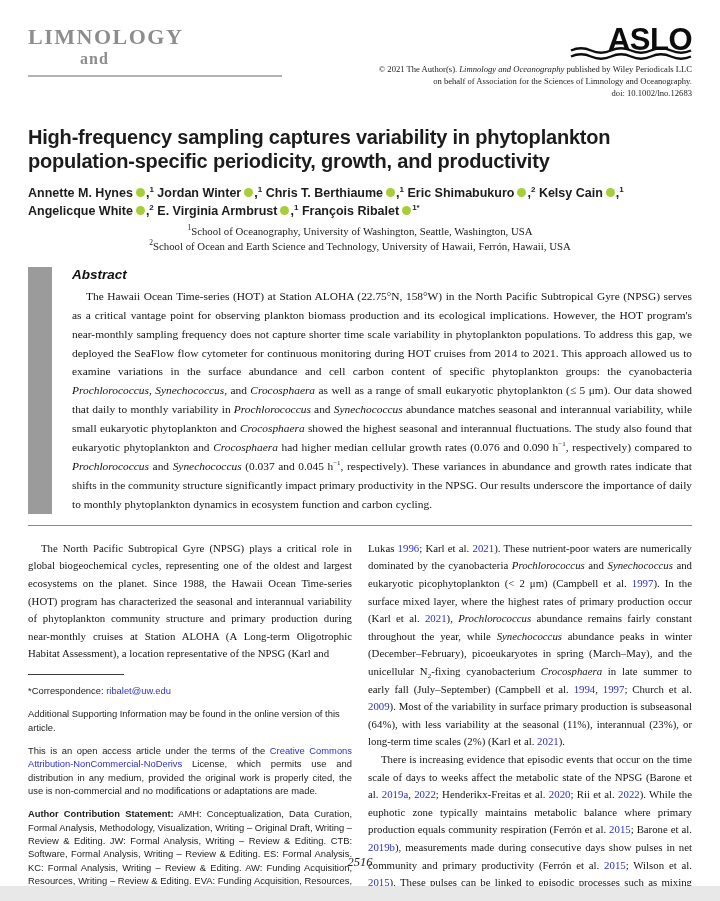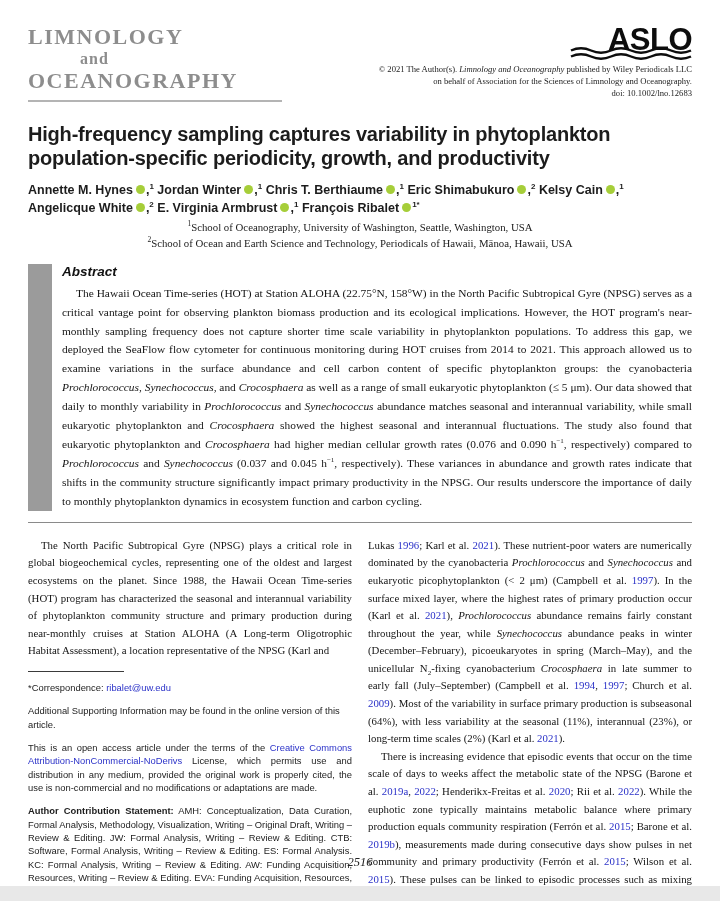--- a/index.html
+++ b/index.html
@@ -25,37 +25,37 @@
     font-family:"Liberation Sans", sans-serif;
     font-weight:900;font-size:31px;letter-spacing:-0.5px;
     color:#0d0d0d;line-height:0.9;display:inline-block;
   }
   .aslo-waves{display:block;margin-top:-7px;margin-left:auto;}
   .journal-info{margin-top:3px;font-size:8.6px;line-height:1.4;color:#222;text-align:right;}
   
   .title{
     font-family:"Liberation Sans", sans-serif;font-weight:700;
     font-size:20px;line-height:1.18;color:#1c1c1c;
-    margin-top:21px;letter-spacing:-0.2px;
+    margin-top:27px;letter-spacing:-0.2px;
   }
   .authors{
     font-family:"Liberation Sans", sans-serif;font-weight:700;
     font-size:12.5px;line-height:1.45;color:#1c1c1c;margin-top:11px;
   }
   .authors sup{font-size:8px;}
   .orcid{
     display:inline-block;width:9px;height:9px;border-radius:50%;
     background:#a6ce39;margin:0 1px 0 3px;vertical-align:0px;
   }
   .affiliations{font-size:10.8px;line-height:1.4;margin-top:3px;text-align:center;}
   .affiliations sup{font-size:7.5px;}
   
   .abstract-row{display:flex;margin-top:13px;}
   .abstract-bar{width:24px;background:#9b9b9b;flex:0 0 24px;}
-  .abstract-content{flex:1;padding-left:10px;}
+  .abstract-content{flex:1;padding-left:20px;}
   .abstract-heading{
     font-family:"Liberation Sans", sans-serif;font-weight:700;font-style:italic;
     font-size:13.5px;color:#111;
   }
   .abstract-body{
     font-size:11.4px;line-height:1.66;text-align:justify;margin-top:5px;
     color:#141414;
   }
   .abstract-body .indent{display:inline-block;width:14px;}
   .full-rule{border-bottom:1.5px solid #8a8a8a;margin-top:11px;}
@@ -80,21 +80,20 @@
 </style>
 </head>
 <body>
 
 <div class="page">
 
   <div class="header-row">
     <div class="masthead">
       <div class="m1">LIMNOLOGY</div>
       <div class="m2">and</div>
-      <div class="m3">OCEANOGRAPHY</div>
       <div class="masthead-rule"></div>
     </div>
     <div class="logo-block">
       <span class="aslo">ASLO</span>
       <svg class="aslo-waves" width="122" height="13" viewBox="0 0 122 13">
         <path d="M1 3.5 q10 -4.5 20 0 t20 0 t20 0 t20 0 t20 0 t20 0" stroke="#0d0d0d" fill="none" stroke-width="2.4"></path>
         <path d="M1 9.5 q10 -4.5 20 0 t20 0 t20 0 t20 0 t20 0 t20 0" stroke="#0d0d0d" fill="none" stroke-width="2.4"></path>
       </svg>
       <div class="journal-info">
         <div><span>© 2021 The Author(s). </span><span class="it">Limnology and Oceanography</span><span> published by Wiley Periodicals LLC</span></div>
@@ -103,21 +102,21 @@
       </div>
     </div>
   </div>
 
   <div class="title">High-frequency sampling captures variability in phytoplankton population-specific periodicity, growth, and productivity</div>
 
   <div class="authors"><span><span>Annette M. Hynes</span><span class="orcid"></span><span>,</span><sup>1</sup></span> <span><span>Jordan Winter</span><span class="orcid"></span><span>,</span><sup>1</sup></span> <span><span>Chris T. Berthiaume</span><span class="orcid"></span><span>,</span><sup>1</sup></span> <span><span>Eric Shimabukuro</span><span class="orcid"></span><span>,</span><sup>2</sup></span> <span><span>Kelsy Cain</span><span class="orcid"></span><span>,</span><sup>1</sup></span> <span><span>Angelicque White</span><span class="orcid"></span><span>,</span><sup>2</sup></span> <span><span>E. Virginia Armbrust</span><span class="orcid"></span><span>,</span><sup>1</sup></span> <span><span>François Ribalet</span><span class="orcid"></span><sup>1*</sup></span></div>
 
   <div class="affiliations">
     <div><sup>1</sup><span>School of Oceanography, University of Washington, Seattle, Washington, USA</span></div>
-    <div><sup>2</sup><span>School of Ocean and Earth Science and Technology, Periodicals of Hawaii, Mānoa, Hawaii, USA</span></div>
+    <div><sup>2</sup><span>School of Ocean and Earth Science and Technology, University of Hawaii, Ferrón, Hawaii, USA</span></div>
   </div>
 
   <div class="abstract-row">
     <div class="abstract-bar"></div>
     <div class="abstract-content">
       <div class="abstract-heading">Abstract</div>
       <div class="abstract-body"><span class="indent"></span><span><span>The Hawaii Ocean Time-series (HOT) at Station ALOHA (22.75°N, 158°W) in the North Pacific Subtropical Gyre (NPSG) serves as a critical vantage point for observing plankton biomass production and its ecological implications. However, the HOT program's near-monthly sampling frequency does not capture shorter time scale variability in phytoplankton populations. To address this gap, we deployed the SeaFlow flow cytometer for continuous monitoring during HOT cruises from 2014 to 2021. This approach allowed us to examine variations in the surface abundance and cell carbon content of specific phytoplankton groups: the cyanobacteria </span><span class="it">Prochlorococcus</span><span>, </span><span class="it">Synechococcus</span><span>, and </span><span class="it">Crocosphaera</span><span> as well as a range of small eukaryotic phytoplankton (≤ 5 μm). Our data showed that daily to monthly variability in </span><span class="it">Prochlorococcus</span><span> and </span><span class="it">Synechococcus</span><span> abundance matches seasonal and interannual variability, while small eukaryotic phytoplankton and </span><span class="it">Crocosphaera</span><span> showed the highest seasonal and interannual fluctuations. The study also found that eukaryotic phytoplankton and </span><span class="it">Crocosphaera</span><span> had higher median cellular growth rates (0.076 and 0.090 h</span><sup>−1</sup><span>, respectively) compared to </span><span class="it">Prochlorococcus</span><span> and </span><span class="it">Synechococcus</span><span> (0.037 and 0.045 h</span><sup>−1</sup><span>, respectively). These variances in abundance and growth rates indicate that shifts in the community structure significantly impact primary productivity in the NPSG. Our results underscore the importance of daily to monthly phytoplankton dynamics in ecosystem function and carbon cycling.</span></span></div>
     </div>
   </div>
 

